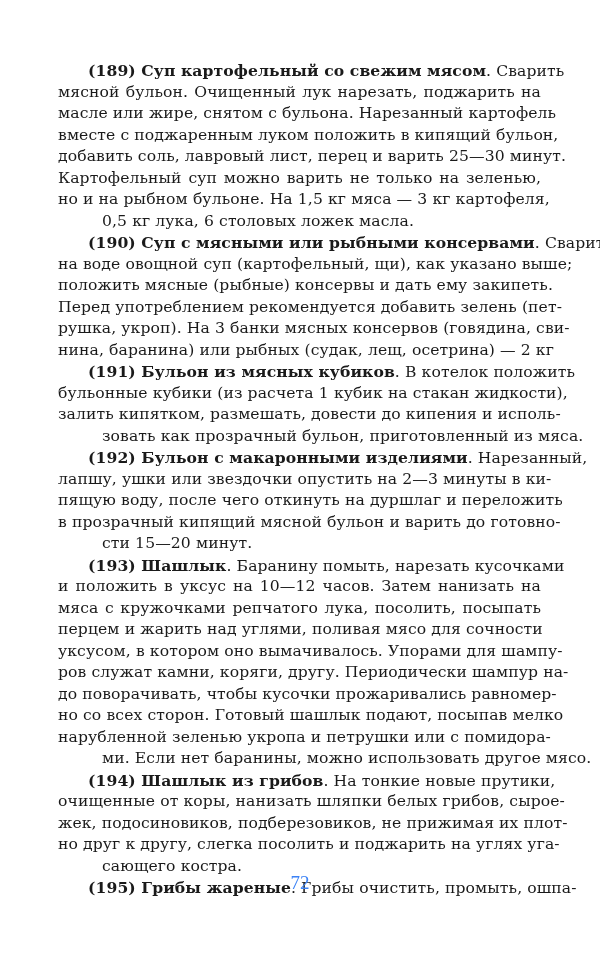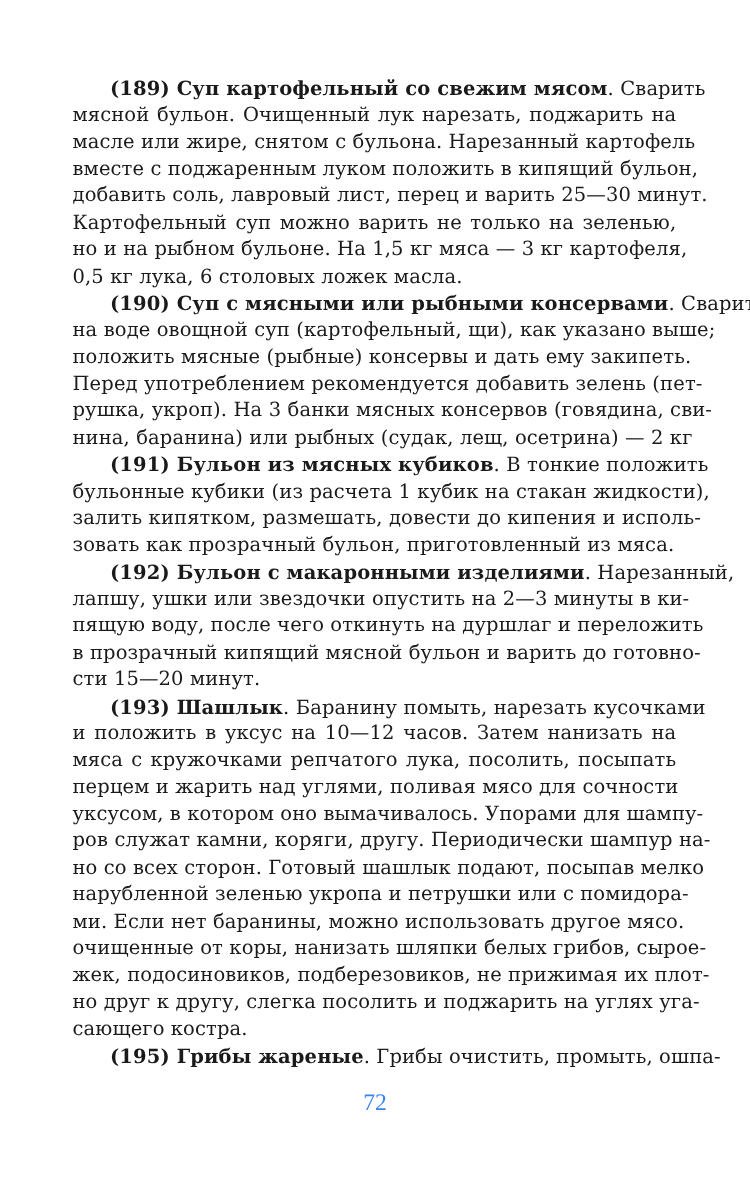--- a/index.html
+++ b/index.html
@@ -32,20 +32,21 @@
       height: 21.5px;
       line-height: 21.5px;
       font-size: 15.6px;
       white-space: nowrap;
       text-align: justify;
       text-align-last: justify;
       letter-spacing: 0.1px;
     }
     .line.last {
       text-align-last: left;
+      margin-left: 44px;
     }
     .line.indent {
       padding-left: 30px;
     }
     .title {
       font-weight: bold;
     }
     .page-number {
       position: absolute;
       left: 0;
@@ -77,47 +78,49 @@
     <div class="recipe">
       <div class="line indent"><span class="title">(190) Суп с мясными или рыбными консервами</span><span>. Сварить</span></div>
       <div class="line">на воде овощной суп (картофельный, щи), как указано выше;</div>
       <div class="line">положить мясные (рыбные) консервы и дать ему закипеть.</div>
       <div class="line">Перед употреблением рекомендуется добавить зелень (пет-</div>
       <div class="line">рушка, укроп). На 3 банки мясных консервов (говядина, сви-</div>
       <div class="line">нина, баранина) или рыбных (судак, лещ, осетрина) — 2 кг</div>
     </div>
 
     <div class="recipe">
-      <div class="line indent"><span class="title">(191) Бульон из мясных кубиков</span><span>. В тонкие положить</span></div>
+      <div class="line indent"><span class="title">(191) Бульон из мясных кубиков</span><span>. В котелок положить</span></div>
       <div class="line">бульонные кубики (из расчета 1 кубик на стакан жидкости),</div>
       <div class="line">залить кипятком, размешать, довести до кипения и исполь-</div>
       <div class="line last">зовать как прозрачный бульон, приготовленный из мяса.</div>
     </div>
 
     <div class="recipe">
       <div class="line indent"><span class="title">(192) Бульон с макаронными изделиями</span><span>. Нарезанный,</span></div>
       <div class="line">лапшу, ушки или звездочки опустить на 2—3 минуты в ки-</div>
       <div class="line">пящую воду, после чего откинуть на дуршлаг и переложить</div>
       <div class="line">в прозрачный кипящий мясной бульон и варить до готовно-</div>
       <div class="line last">сти 15—20 минут.</div>
     </div>
 
     <div class="recipe">
       <div class="line indent"><span class="title">(193) Шашлык</span><span>. Баранину помыть, нарезать кусочками</span></div>
       <div class="line">и положить в уксус на 10—12 часов. Затем нанизать на</div>
       <div class="line">мяса с кружочками репчатого лука, посолить, посыпать</div>
       <div class="line">перцем и жарить над углями, поливая мясо для сочности</div>
       <div class="line">уксусом, в котором оно вымачивалось. Упорами для шампу-</div>
       <div class="line">ров служат камни, коряги, другу. Периодически шампур на-</div>
+      <div class="line">до поворачивать, чтобы кусочки прожаривались равномер-</div>
       <div class="line">но со всех сторон. Готовый шашлык подают, посыпав мелко</div>
       <div class="line">нарубленной зеленью укропа и петрушки или с помидора-</div>
       <div class="line last">ми. Если нет баранины, можно использовать другое мясо.</div>
     </div>
 
     <div class="recipe">
+      <div class="line indent"><span class="title">(194) Шашлык из грибов</span><span>. На тонкие новые прутики,</span></div>
       <div class="line">очищенные от коры, нанизать шляпки белых грибов, сырое-</div>
       <div class="line">жек, подосиновиков, подберезовиков, не прижимая их плот-</div>
       <div class="line">но друг к другу, слегка посолить и поджарить на углях уга-</div>
       <div class="line last">сающего костра.</div>
     </div>
 
     <div class="recipe">
       <div class="line indent"><span class="title">(195) Грибы жареные</span><span>. Грибы очистить, промыть, ошпа-</span></div>
     </div>
 

